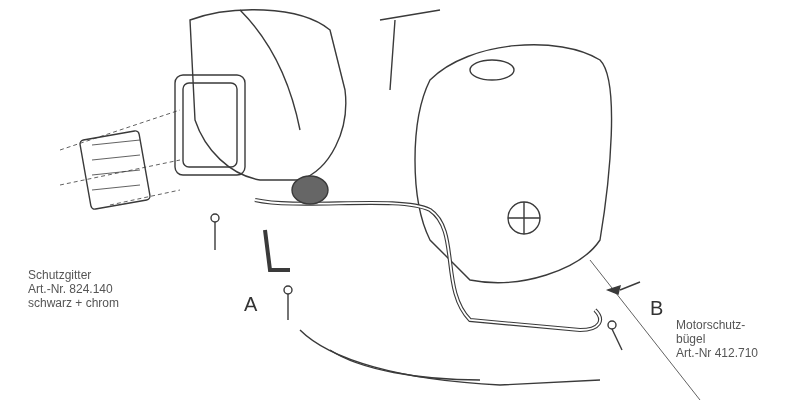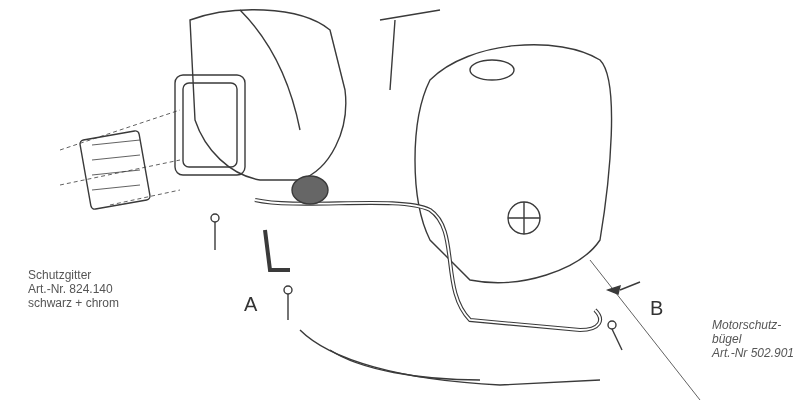--- a/index.html
+++ b/index.html
@@ -53,21 +53,21 @@
     <path d="M608 290 L620 286 L618 294 Z" fill="#3a3a3a"></path>
     <path d="M590 260 L700 400" stroke-width="0.8"></path>
   </svg>
 
   <div class="label" style="left:28px;top:228px;margin-top:40px;">
     <span>Schutzgitter</span>
     <span>Art.-Nr. 824.140</span>
     <span>schwarz + chrom</span>
   </div>
 
-  <div class="label" style="left:712px;top:318px;font-style:italic;">
+  <div class="label" style="left:676px;top:318px;">
     <span>Motorschutz-</span>
     <span>bügel</span>
-    <span>Art.-Nr 502.901</span>
+    <span>Art.-Nr 412.710</span>
   </div>
 
   <div class="letter" style="left:244px;top:293px;">A</div>
   <div class="letter" style="left:650px;top:297px;">B</div>
 </div>
 
 </body></html>

